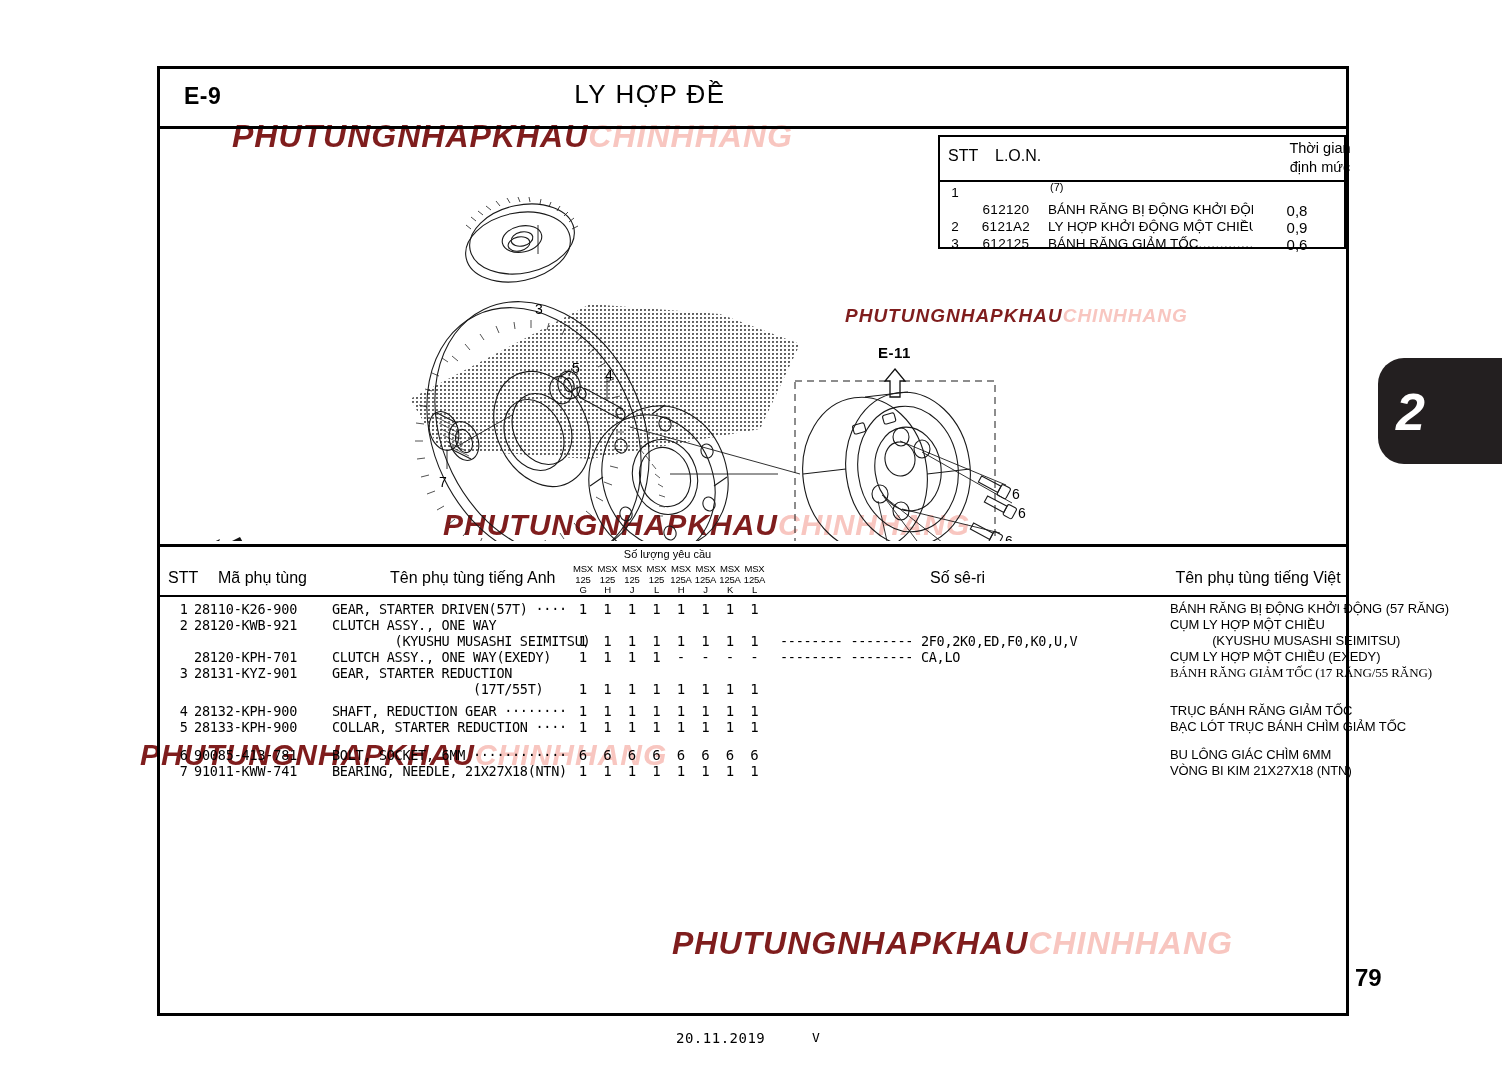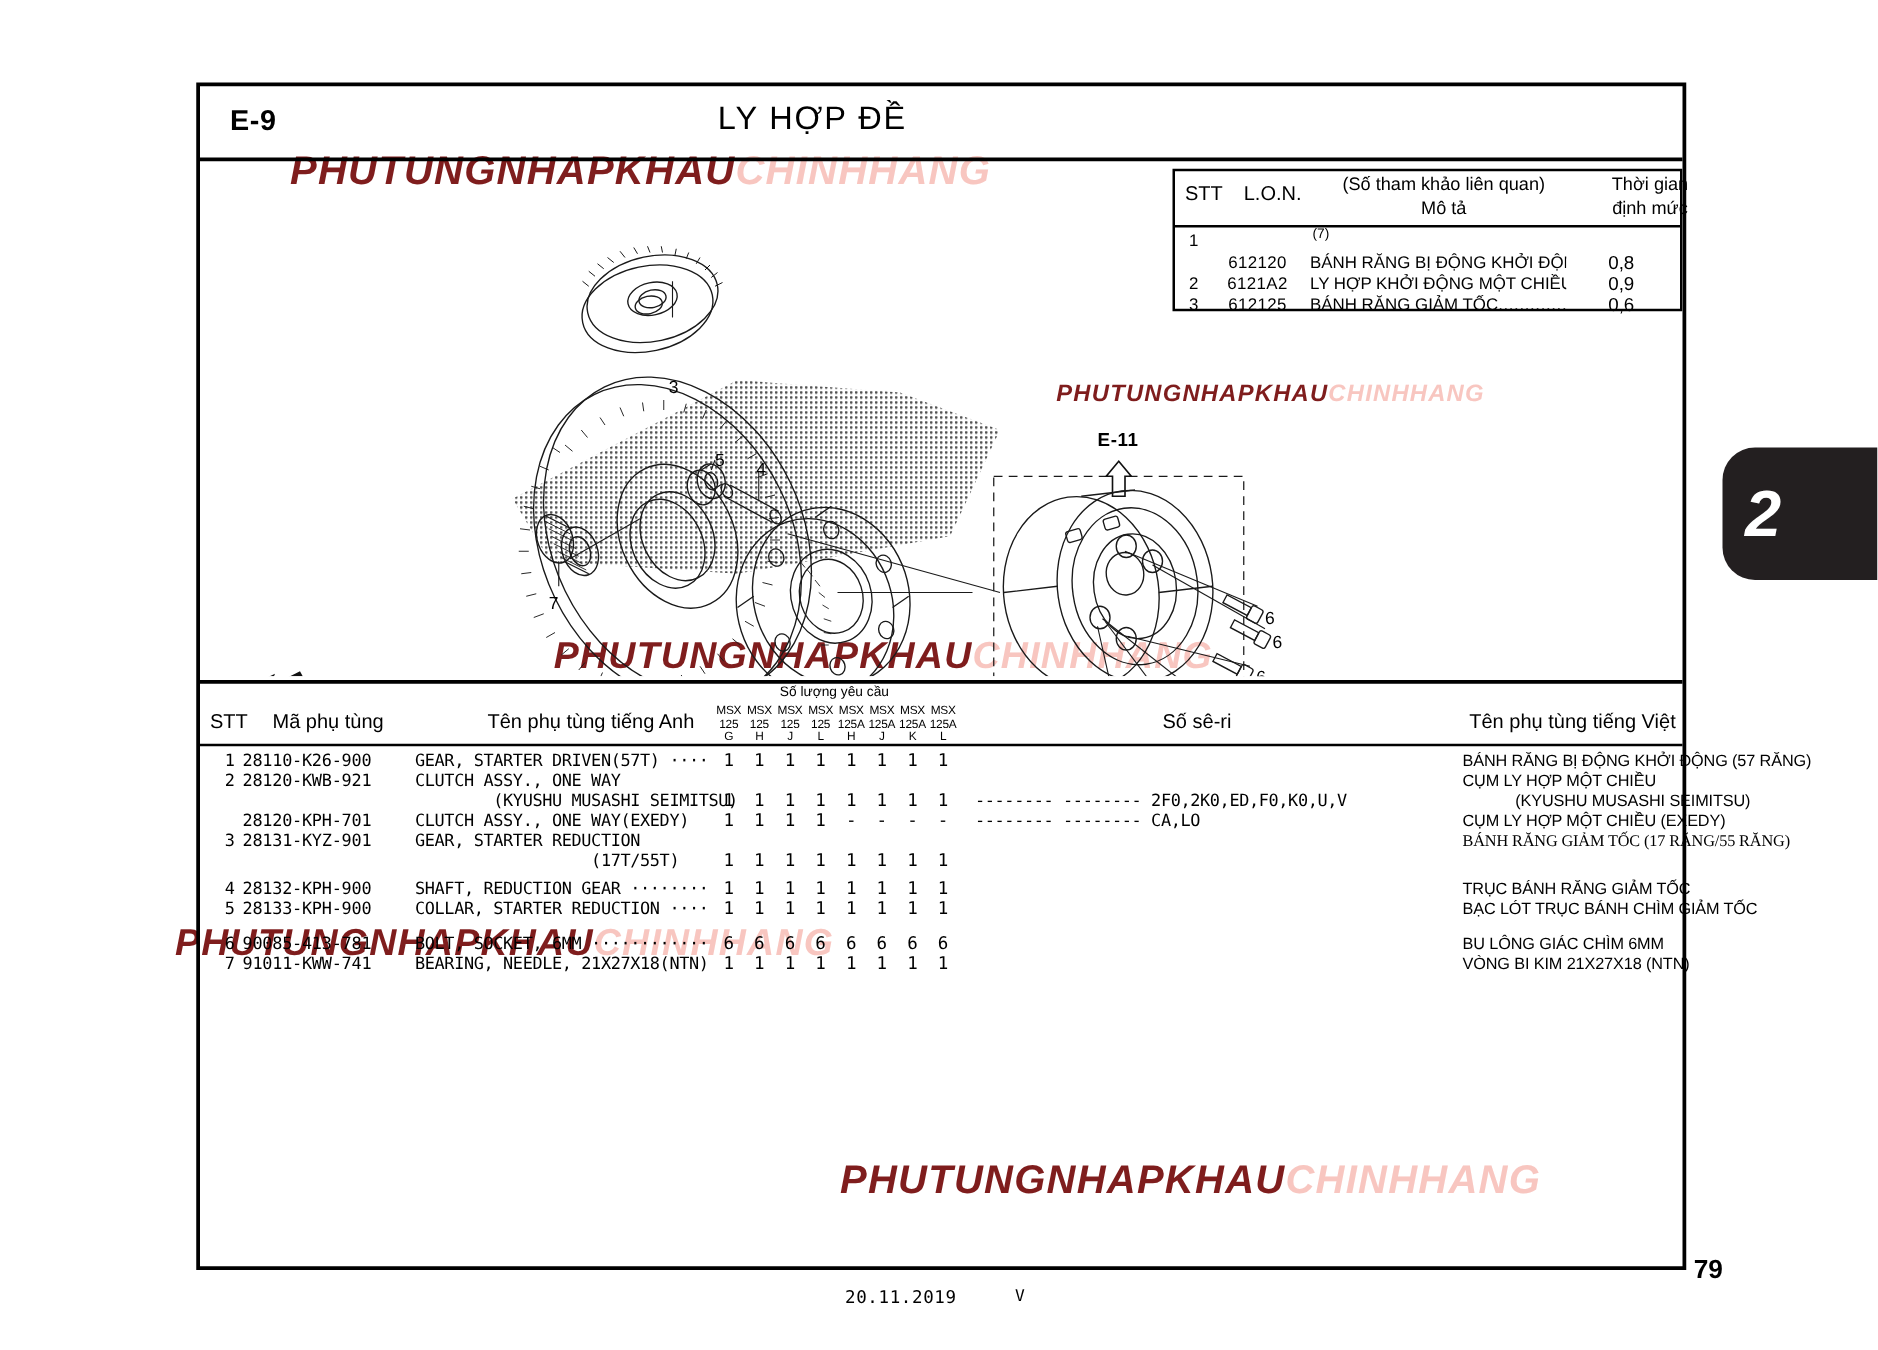--- a/index.html
+++ b/index.html
@@ -212,22 +212,22 @@
     letter-spacing: .5px;
   }
   .footer-rev {
     position: absolute;
     left: 812px; top: 1030px;
     font-family: "DejaVu Sans Mono", monospace;
     font-size: 13px;
   }
   .page-no {
     position: absolute;
-    left: 1355px; top: 1004px;
-    font-size: 21px;
+    left: 1355px; top: 964px;
+    font-size: 24px;
     font-weight: bold;
   }
 </style>
 </head>
 <body>
 
 <div id="watermark-layer">
     <div class="wm" style="left: 232px; top: 118px; font-size: 32px;"><span class="g">PHUTUNGNHAPKHAU</span><span class="r">CHINHHANG</span></div>
     <div class="wm" style="left: 845px; top: 305px; font-size: 19px;"><span class="g">PHUTUNGNHAPKHAU</span><span class="r">CHINHHANG</span></div>
     <div class="wm" style="left: 443px; top: 508px; font-size: 30px;"><span class="g">PHUTUNGNHAPKHAU</span><span class="r">CHINHHANG</span></div>
@@ -426,24 +426,20 @@
       <div class="callout" style="left: 852px; top: 357px;">6</div>
       <div class="callout" style="left: 858px; top: 376px;">6</div>
       <div class="callout" style="left: 845px; top: 404px;">6</div>
     </div>
 </div>
 
 <div class="lon">
   <div class="lon-head">
     <div class="lon-h-stt">STT</div>
     <div class="lon-h-lon">L.O.N.</div>
-    <div class="lon-h-desc">
-      <div>(Số tham khảo liên quan)</div>
-      <div>Mô tả</div>
-    </div>
     <div class="lon-h-time">
       <div>Thời gian</div>
       <div>định mức</div>
     </div>
   </div>
   <div class="lon-note">(7)</div>
   <div id="lon-rows">
       <div class="lon-row" style="top: 48px;">
         <div class="c-stt">1</div>
         <div class="c-lon"></div>

